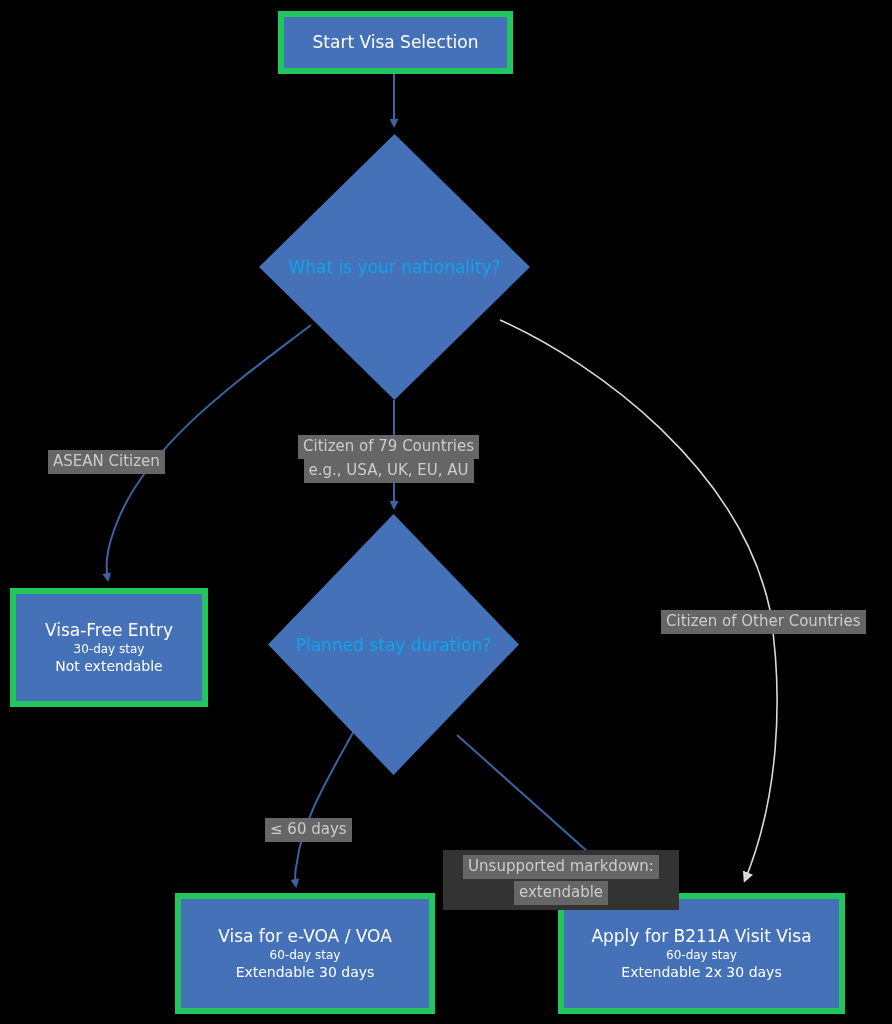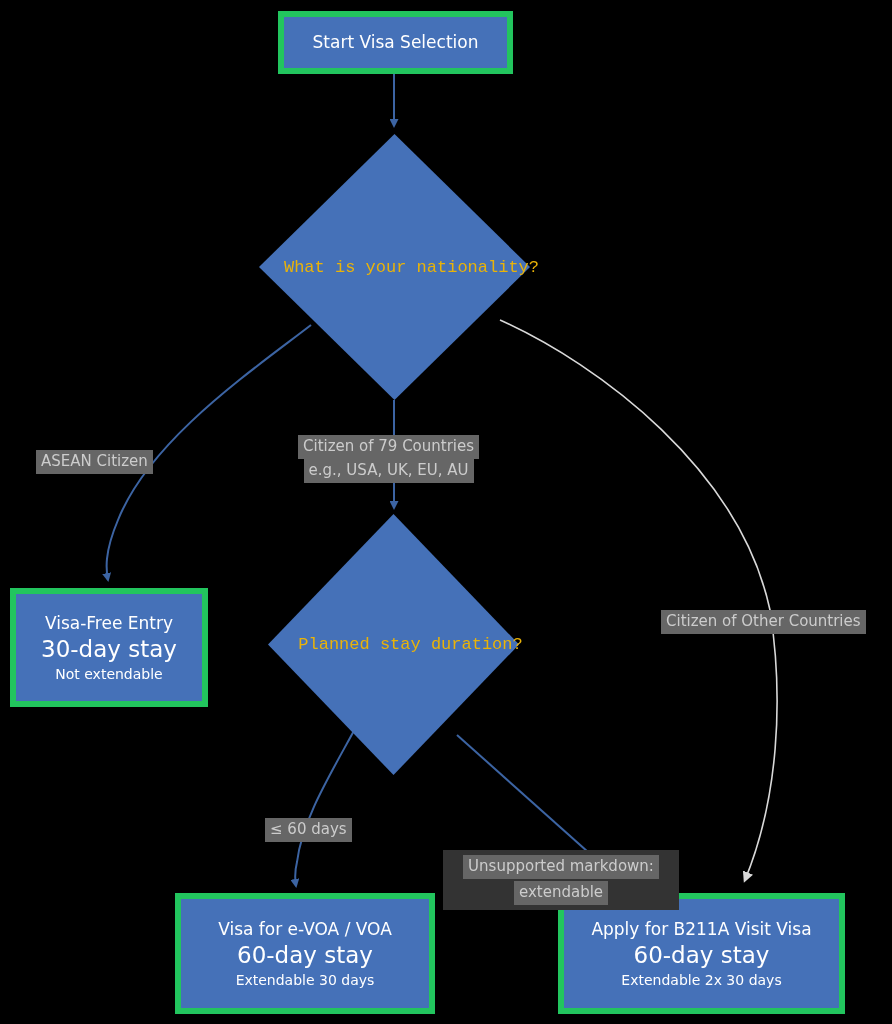--- a/index.html
+++ b/index.html
@@ -40,51 +40,50 @@
     align-items: center;
     justify-content: center;
     color: #ffffff;
     text-align: center;
     line-height: 1.32;
   }
   .node-box .ln1 {
     font-size: 17px;
   }
   .node-box .ln2 {
-    font-size: 23px;
+    font-size: 12px;
   }
   .node-box .ln3 {
     font-size: 14px;
   }
 
   
   .node-diamond {
     position: absolute;
   }
   .node-diamond .dia-shape {
     position: absolute;
     left: 0; top: 0;
     width: 100%;
     height: 100%;
     background: #4571b8;
     clip-path: polygon(50% 0%, 100% 50%, 50% 100%, 0% 50%);
   }
   .node-diamond .dia-text {
     position: absolute;
-    left: 17px;
+    left: 0;
     top: 0;
     width: 100%;
     height: 100%;
     display: flex;
     align-items: center;
     justify-content: center;
-    color: #eab308;
+    color: #0ea5e9;
     font-size: 17px;
     white-space: nowrap;
-    font-family: Liberation Mono, monospace;
   }
 
   
   .edge-label {
     position: absolute;
     display: flex;
     flex-direction: column;
     align-items: center;
     font-size: 15px;
     color: #cccccc;
@@ -159,21 +158,21 @@
     <span class="ln2">60-day stay</span>
     <span class="ln3">Extendable 30 days</span>
   </div>
 
   <div class="node-box" style="left:558px; top:893px; width:287px; height:121px;">
     <span class="ln1">Apply for B211A Visit Visa</span>
     <span class="ln2">60-day stay</span>
     <span class="ln3">Extendable 2x 30 days</span>
   </div>
 
-  <div class="edge-label" style="left:36px; top:450px;">
+  <div class="edge-label" style="left:48px; top:450px;">
     <span class="lab-line">ASEAN Citizen</span>
   </div>
 
   <div class="edge-label" style="left:298px; top:435px;">
     <span class="lab-line">Citizen of 79 Countries</span>
     <span class="lab-line">e.g., USA, UK, EU, AU</span>
   </div>
 
   <div class="edge-label" style="left:661px; top:610px;">
     <span class="lab-line">Citizen of Other Countries</span>

